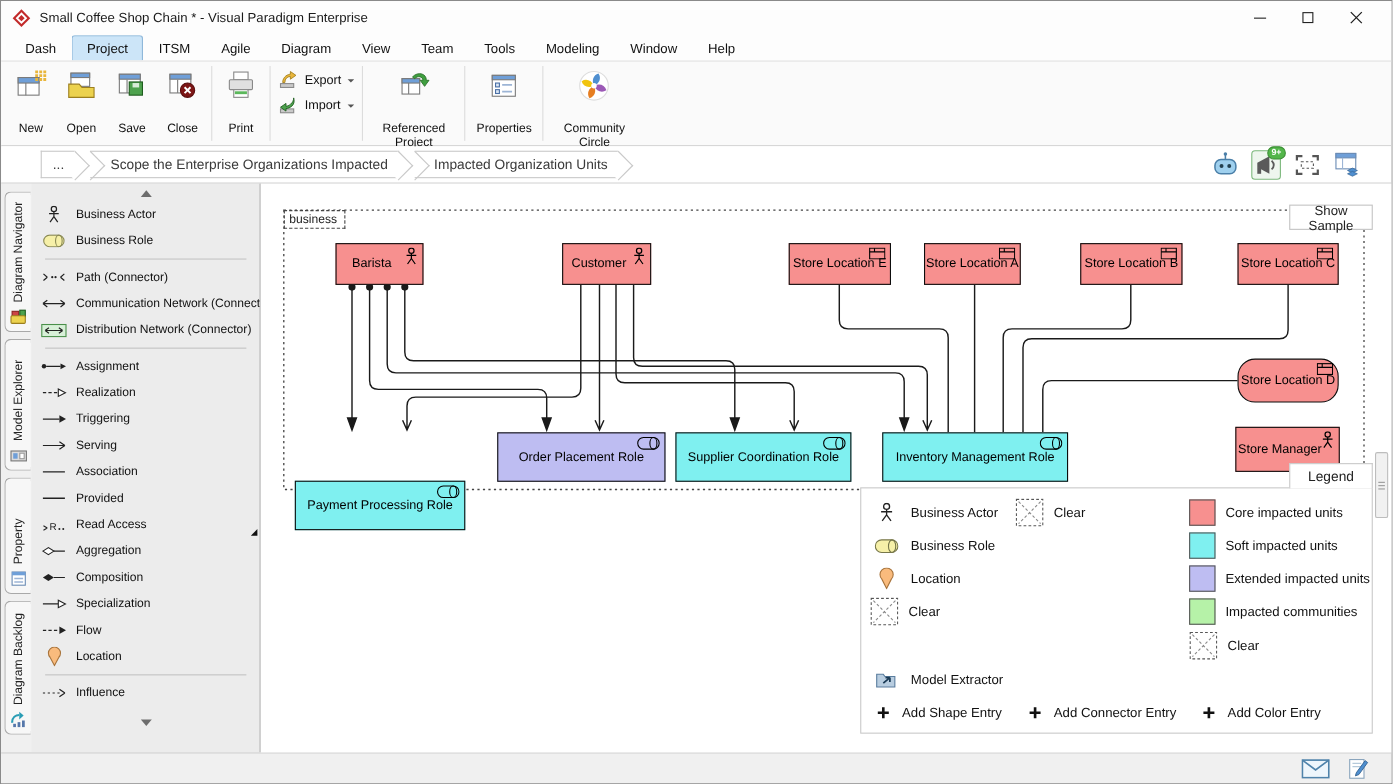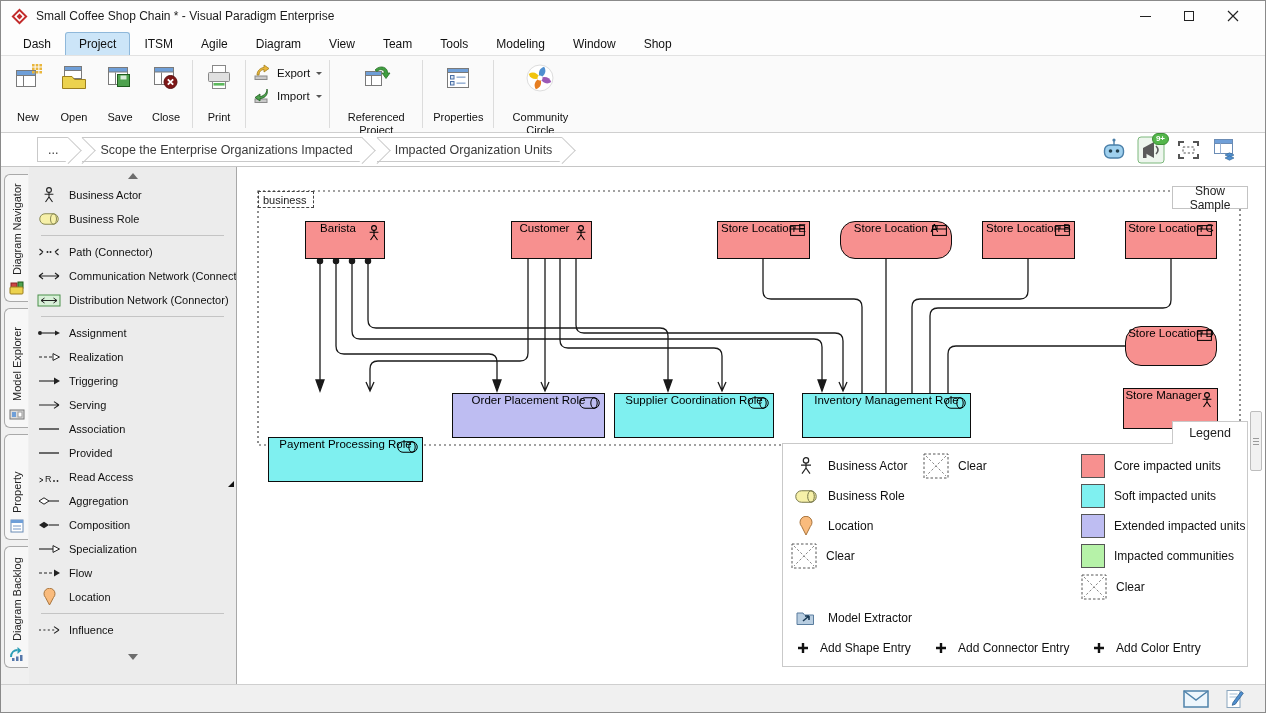--- a/index.html
+++ b/index.html
@@ -61,21 +61,21 @@
   .corner::after{content:"";position:absolute;right:2px;bottom:2px;border-left:6px solid transparent;border-bottom:6px solid #111}
   .prow.selected.corner::after{border-bottom-color:#000}
   .psep{height:1px;background:#c4c4c4;margin:4px 12px;flex:none}
   .scrollarrow{height:14px;display:flex;align-items:center;justify-content:center;flex:none}
   .tri-up{width:0;height:0;border-left:5px solid transparent;border-right:5px solid transparent;border-bottom:6px solid #6d6d6d}
   .tri-down{width:0;height:0;border-left:5px solid transparent;border-right:5px solid transparent;border-top:6px solid #6d6d6d}
 
   
   .canvas{flex:1;position:relative;background:#fff;overflow:hidden}
   .wires{position:absolute;left:0;top:0;z-index:0}
-  .node{position:absolute;border:1.4px solid #0d0d0d;display:flex;align-items:flex-start;justify-content:center;font-size:11.5px;color:#000;z-index:1}
+  .node{position:absolute;border:1.4px solid #0d0d0d;display:flex;align-items:center;justify-content:center;font-size:11.5px;color:#000;z-index:1}
   .node .nlabel{white-space:nowrap;position:relative;z-index:1}
   .node .glyph{position:absolute;top:3px;right:4px}
   .core{background:#f7908f}.soft{background:#7ff0f0}.extended{background:#bebdf2}
   .pad-r{padding-right:14px}
   .bndlabel{position:absolute;left:21px;top:24px;width:56px;height:17px;border:1px dashed #444;font-size:11px;color:#222;display:flex;align-items:center;padding-left:4px;background:#fff;z-index:1}
   .showsample{position:absolute;left:935px;top:19px;width:76px;height:23px;background:#fff;border:1px solid #c3c3c3;font-size:12px;color:#222;display:flex;align-items:center;justify-content:center;z-index:2;font-family:inherit}
 
   .legendtab{position:absolute;left:935px;top:254px;width:76px;height:23px;background:#fff;border:1px solid #c9c9c9;border-bottom:none;display:flex;align-items:center;justify-content:center;font-size:12.5px;color:#222;z-index:4}
   .legend{position:absolute;left:545px;top:276px;width:466px;height:224px;background:#fff;border:1px solid #c9c9c9;z-index:3}
   .lrow{position:absolute;display:flex;align-items:center;gap:9px;font-size:12px;color:#111;height:28px}
@@ -119,21 +119,21 @@
     <span class="mitem">Dash</span>
     <span class="mitem active">Project</span>
     <span class="mitem">ITSM</span>
     <span class="mitem">Agile</span>
     <span class="mitem">Diagram</span>
     <span class="mitem">View</span>
     <span class="mitem">Team</span>
     <span class="mitem">Tools</span>
     <span class="mitem">Modeling</span>
     <span class="mitem">Window</span>
-    <span class="mitem">Shop</span>
+    <span class="mitem">Help</span>
   </div>
 
   <div class="ribbon">
     <div class="rgroup">
       <button class="rbtn">
         <svg class="ricon" viewBox="0 0 30 30">
           <rect x="3.5" y="7.5" width="19" height="16" fill="#fff" stroke="#7a7a7a"></rect>
           <rect x="3.5" y="7.5" width="19" height="5" fill="#6f9fd8" stroke="#7a7a7a"></rect>
           <line x1="10.5" y1="12.5" x2="10.5" y2="23.5" stroke="#7a7a7a"></line>
           <g stroke="#e9b63c" stroke-width="2.6" stroke-dasharray="2.6 1.1">
@@ -610,21 +610,21 @@
       <div class="node core" style="left: 480px; top: 54px; width: 93px; height: 38px; background-color: rgb(247, 144, 143);">
         <span class="nlabel">Store Location E</span>
         <svg class="glyph" width="15" height="11" viewBox="0 0 15 11">
             <g fill="none" stroke="#000">
               <rect x="0.6" y="0.6" width="13.8" height="9.8"></rect>
               <line x1="0.6" y1="4" x2="14.4" y2="4"></line>
               <line x1="5" y1="0.6" x2="5" y2="4"></line>
             </g>
           </svg>
       </div>
-      <div class="node core" style="left: 603px; top: 54px; width: 112px; height: 38px; background-color: rgb(247, 144, 143); border-radius: 15px;">
+      <div class="node core" style="left: 603px; top: 54px; width: 88px; height: 38px; background-color: rgb(247, 144, 143);">
         <span class="nlabel">Store Location A</span>
         <svg class="glyph" width="15" height="11" viewBox="0 0 15 11">
             <g fill="none" stroke="#000">
               <rect x="0.6" y="0.6" width="13.8" height="9.8"></rect>
               <line x1="0.6" y1="4" x2="14.4" y2="4"></line>
               <line x1="5" y1="0.6" x2="5" y2="4"></line>
             </g>
           </svg>
       </div>
       <div class="node core" style="left: 745px; top: 54px; width: 93px; height: 38px; background-color: rgb(247, 144, 143);">

